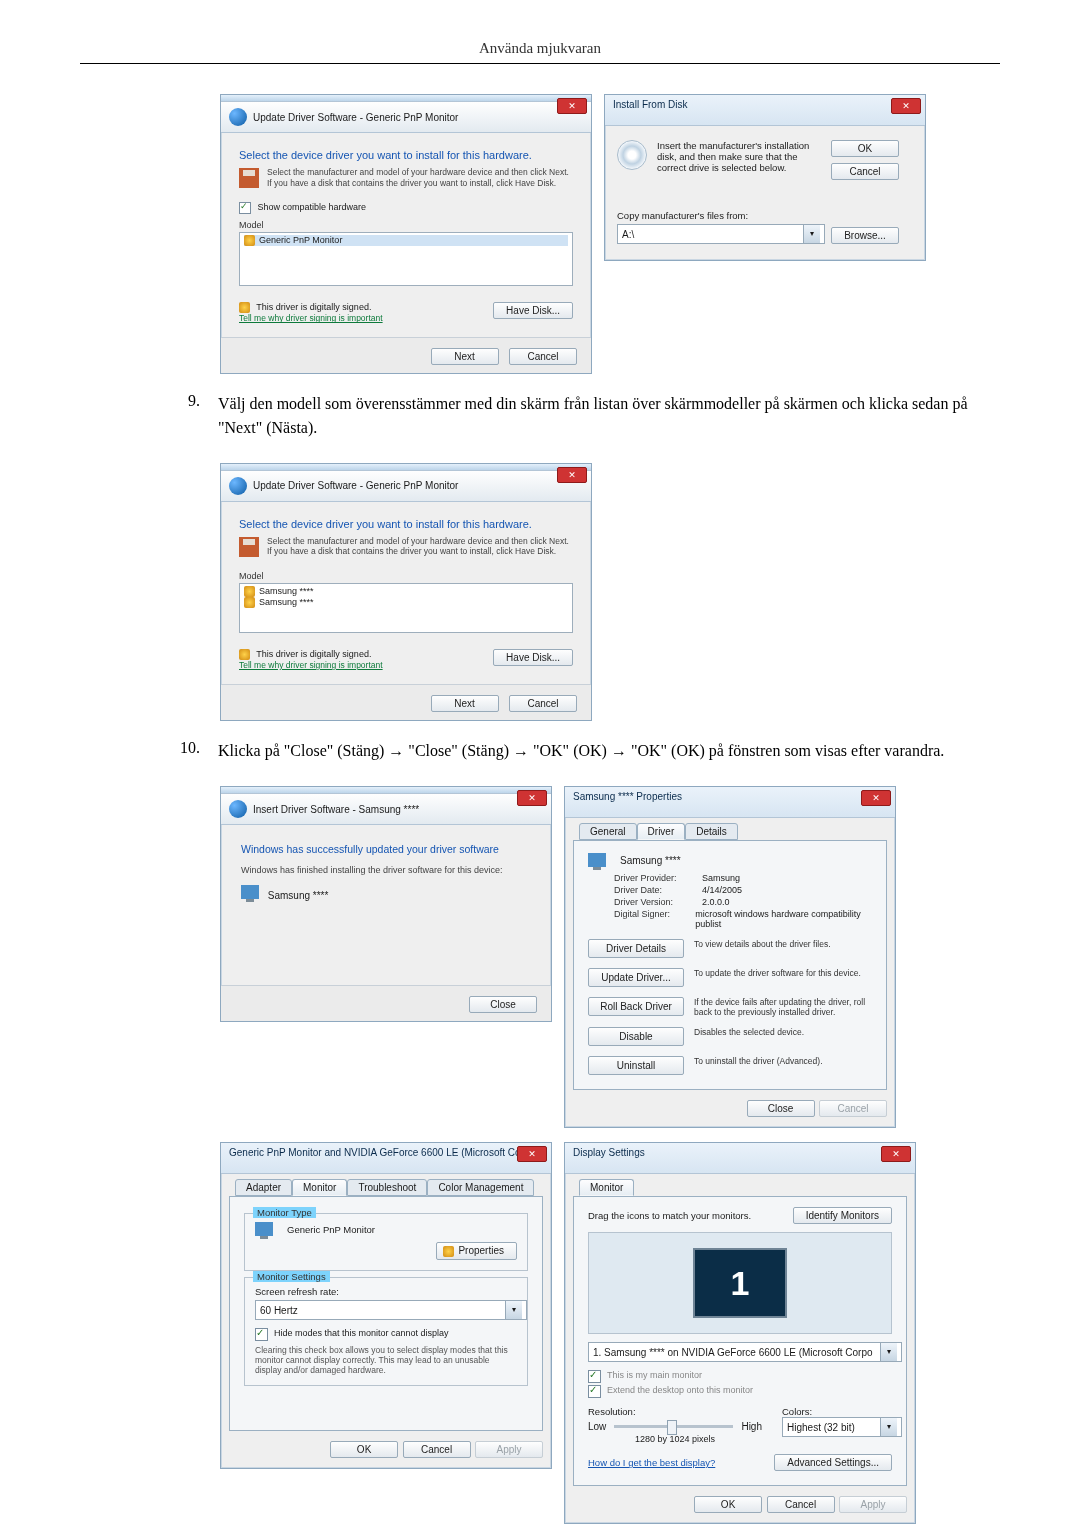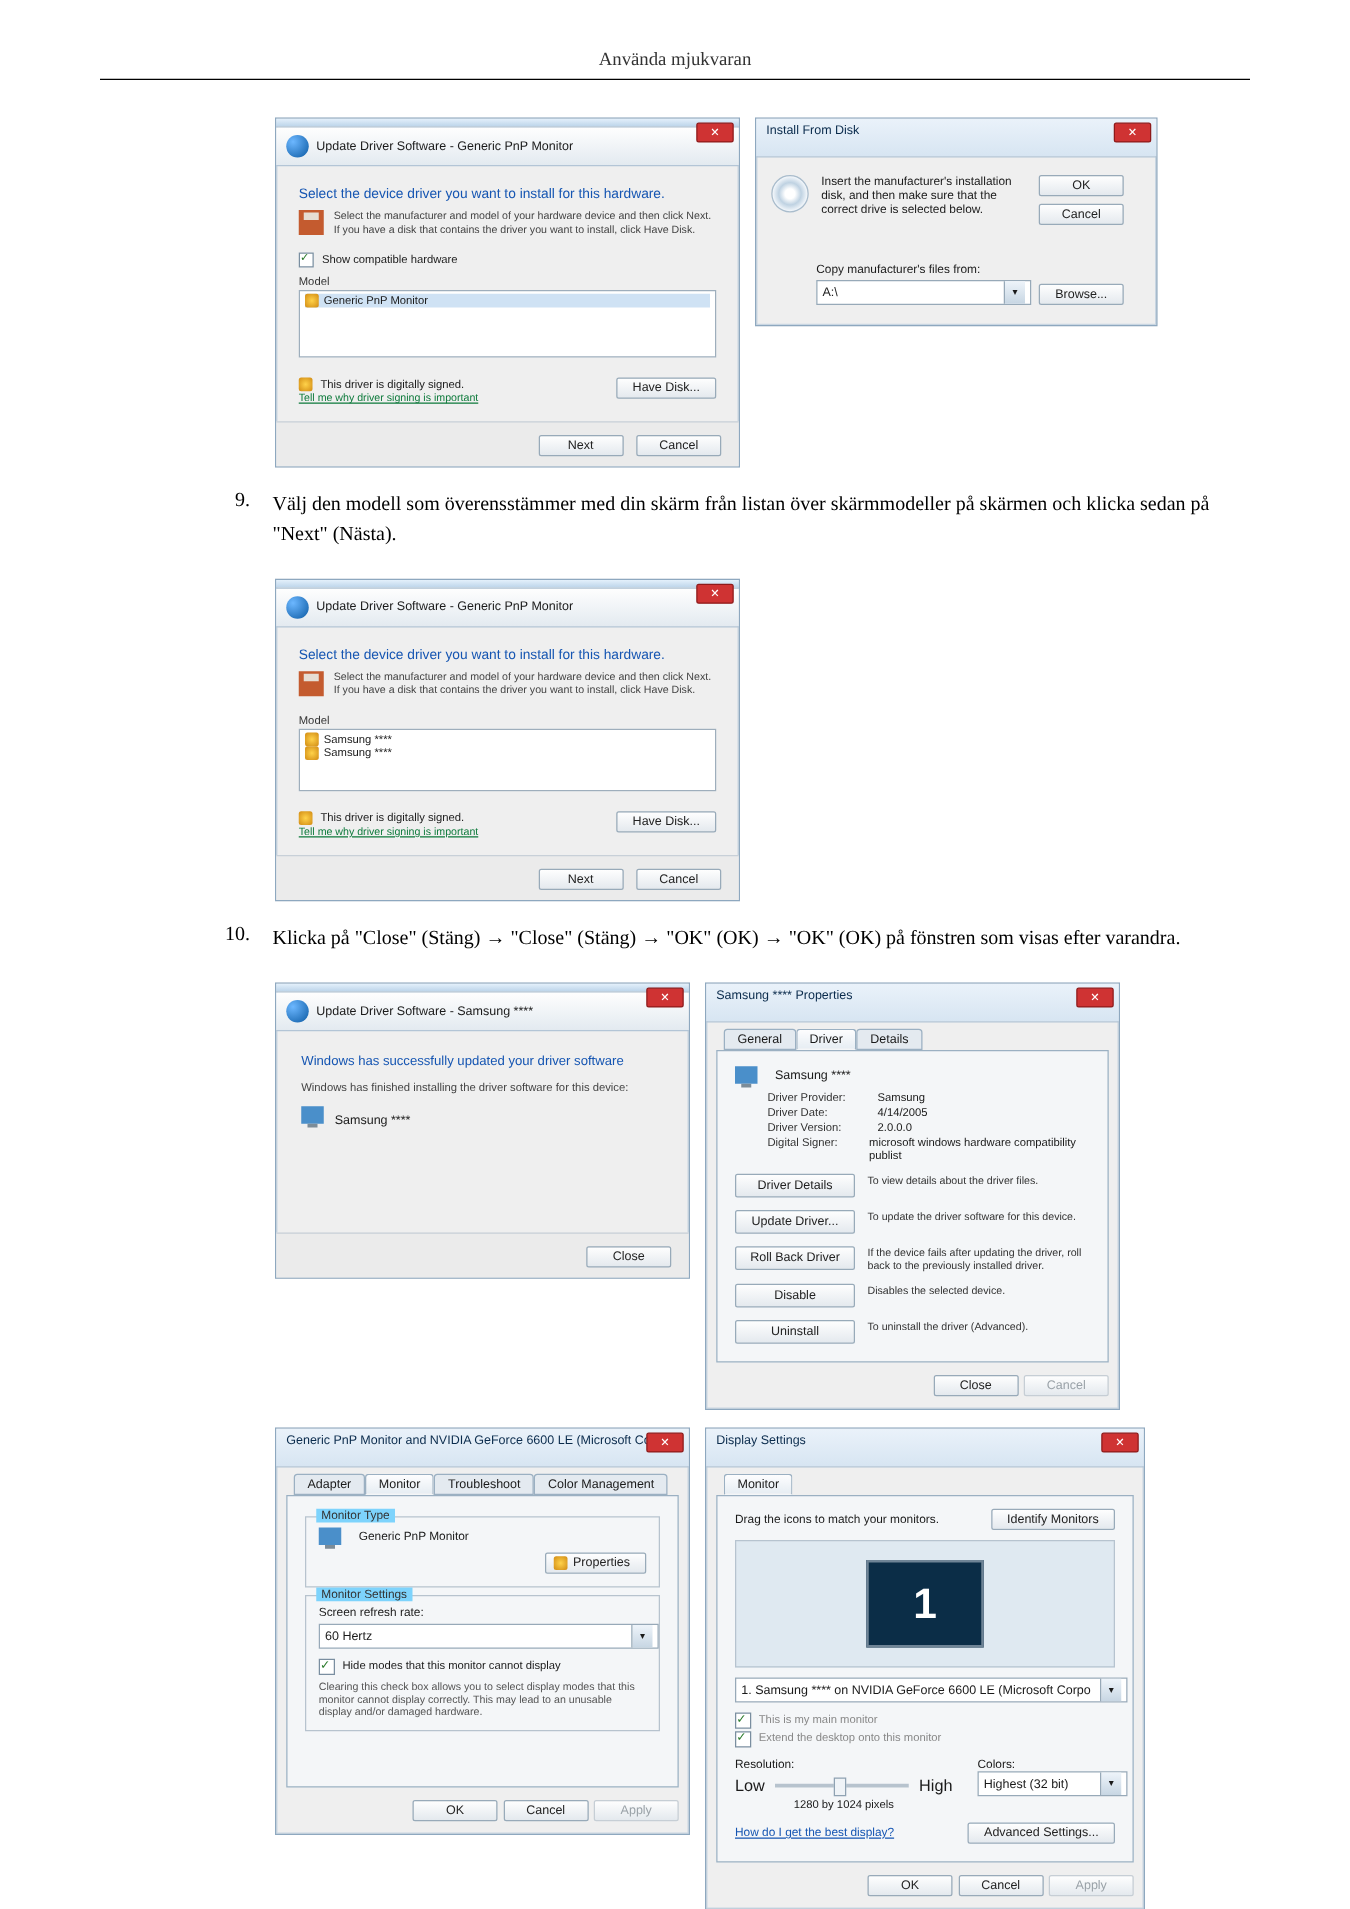--- a/index.html
+++ b/index.html
@@ -210,21 +210,21 @@
     .cd-icon {
       width: 28px; height: 28px; flex: none;
       border-radius: 50%;
       background: radial-gradient(circle, #fff 20%, #bfd2e2 45%, #f3f7fb 70%);
       border: 1px solid #a9bccc;
     }
     .ifd-buttons {
       display: flex; flex-direction: column; gap: 6px; margin-left: auto;
     }
     .copy-row {
-      margin-top: 30px; display: flex; align-items: flex-end; gap: 6px; margin-left: 36px;
+      margin-top: 30px; display: flex; align-items: flex-end; gap: 6px;
     }
     .copy-row .col { flex: 1; }
     .textfield {
       background: #fff; border: 1px solid #97a9b8;
       height: 18px; display: flex; align-items: center;
       padding: 0 4px; font-size: 10px;
     }
     .combo-caret {
       width: 16px; height: 18px;
       background: linear-gradient(#eef4fa, #c7d6e3);
@@ -309,21 +309,21 @@
       display: flex; align-items: center; justify-content: center;
       margin-top: 8px;
     }
     .big-moni {
       width: 90px; height: 66px;
       background: #0b2d47;
       border: 2px solid #6f8496;
       color: #fff; font-size: 34px; font-weight: bold;
       display: flex; align-items: center; justify-content: center;
     }
-    .slider-row { display:flex; align-items:center; gap:8px; font-size:13px; margin-top:4px;}
+    .slider-row { display:flex; align-items:center; gap:8px; font-size:10px; margin-top:4px;}
     .slider-track{ flex:1; height:3px; background:#b7c3ce; position:relative;}
     .slider-thumb{ position:absolute; left:44%; top:-5px; width:8px; height:13px; background:#eff3f7; border:1px solid #8fa2b2;}
     .blue-link { color:#1555b2; text-decoration: underline; }
   </style>
 </head>
 <body>
 
 <div class="page">
   <div class="header-title">Använda mjukvaran</div>
   <hr class="top-rule">
@@ -444,21 +444,21 @@
   </div>
 
   <div class="figure-group indent">
 
     <div class="window" style="width:330px;">
       <div class="titlebar blank">
           <span class="close-box"></span>
         </div>
       <div class="nav-strip">
         <span class="back-orb"></span>
-        <span>Update Driver Software - Samsung ****</span>
+        <span>Insert Driver Software - Samsung ****</span>
       </div>
       <div class="success-body">
         <div class="instr-link" style="font-size:10.5px;">Windows has successfully updated your driver software</div>
         <div style="font-size:9px;color:#444;margin-top:10px;">Windows has finished installing the driver software for this device:</div>
         <div style="margin-top:10px;">
           <span class="monitor-icon"></span>
           <span style="font-size:10px;">Samsung ****</span>
         </div>
         <div style="height:70px;"></div>
       </div>

